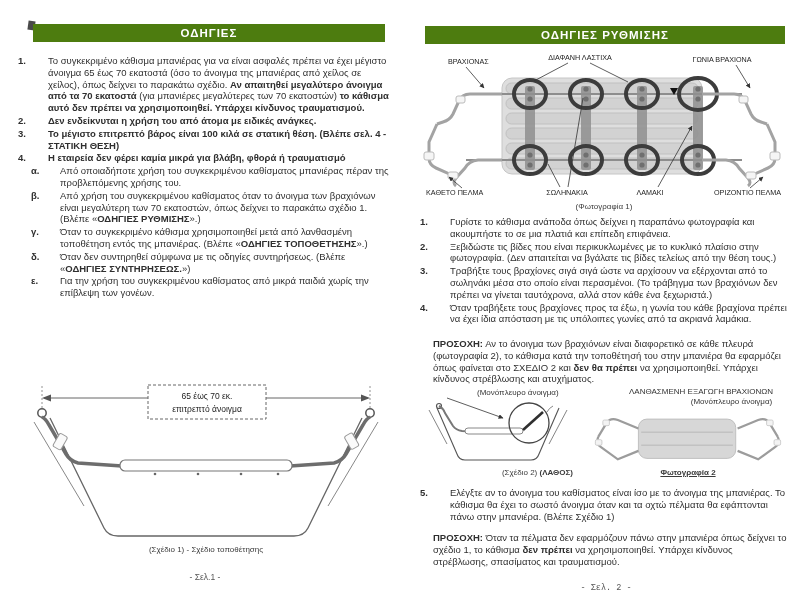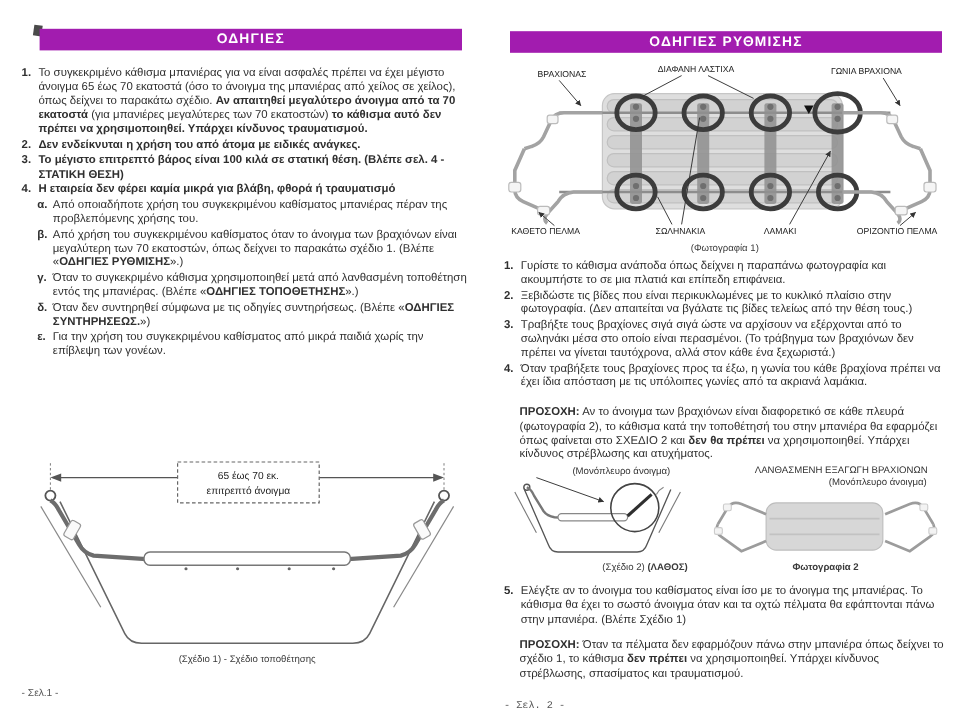--- a/index.html
+++ b/index.html
@@ -4,33 +4,33 @@
 <style>
   html,body{margin:0;padding:0;}
   body{
     width:800px;height:600px;position:relative;overflow:hidden;
     background:#ffffff;color:#2f2f2f;
     font-family:"Liberation Sans","DejaVu Sans",sans-serif;
     font-size:9.5px;line-height:11.8px;
   }
   .abs{position:absolute;}
   .hdr{
-    background:#a21caf;color:#ffffff;font-weight:bold;text-align:center;
+    background:#4d7c0f;color:#ffffff;font-weight:bold;text-align:center;
     font-size:11.5px;line-height:18px;letter-spacing:1px;height:18px;
   }
   .artifact{background:#4a4a4a;width:7px;height:9px;transform:rotate(8deg);}
   .li{display:flex;margin-bottom:1px;}
   .num{flex:0 0 14px;font-weight:bold;}
   .gnum{flex:0 0 13px;font-weight:bold;}
-  .txt{flex:1;}
+  .txt{flex:1;margin-left:16px;}
   .b{font-weight:bold;}
   .sub{margin-left:13px;}
   .caption{text-align:center;font-size:8px;color:#3a3a3a;}
   .figlabel{font-size:8px;color:#333;padding-left:44px;}
-  .footer{text-align:left;font-size:8.5px;color:#555;}
+  .footer{text-align:center;font-size:8.5px;color:#555;}
   svg{display:block;}
   svg text{font-family:"Liberation Sans","DejaVu Sans",sans-serif;fill:#222;}
 </style>
 </head>
 <body>
 
 <div class="abs artifact" style="left:28px;top:21px;"></div>
 <div class="abs hdr" style="left:33px;top:24px;width:352px;">ΟΔΗΓΙΕΣ</div>
 
 <div class="abs" style="left:18px;top:55px;width:374px;">
@@ -257,21 +257,21 @@
     <path d="M 158,24 L 180,15 Q 188,12 192,18 L 201,33"></path>
     <path d="M 201,33 Q 204,40 198,44 L 180,57 L 158,48"></path>
   </g>
   <g fill="#f3f3f3" stroke="#ccc">
     <rect x="14" y="15" width="7" height="6" rx="1.5"></rect>
       <rect x="6" y="36" width="7" height="6" rx="1.5"></rect>
     <rect x="189" y="15" width="7" height="6" rx="1.5"></rect>
       <rect x="197" y="36" width="7" height="6" rx="1.5"></rect>
   </g>
 </svg>
-<div class="abs caption b" style="left:583px;top:467px;width:210px;">Φωτογραφία 2</div>
+<div class="abs caption b" style="left:583px;top:467px;width:210px;text-decoration:underline;">Φωτογραφία 2</div>
 
 <div class="abs" style="left:420px;top:487px;width:372px;">
   <div class="li">
     <span class="num">5.</span>
     <span class="txt"><span>Ελέγξτε αν το άνοιγμα του καθίσματος είναι ίσο με το άνοιγμα της μπανιέρας. Το κάθισμα θα έχει το σωστό άνοιγμα όταν και τα οχτώ πέλματα θα εφάπτονται πάνω στην μπανιέρα. (Βλέπε Σχέδιο 1)</span></span>
   </div>
 </div>
 
 <div class="abs" style="left:433px;top:532px;width:357px;"><span class="b">ΠΡΟΣΟΧΗ:</span><span> Όταν τα πέλματα δεν εφαρμόζουν πάνω στην μπανιέρα όπως δείχνει το σχέδιο 1, το κάθισμα </span><span class="b">δεν πρέπει</span><span> να χρησιμοποιηθεί. Υπάρχει κίνδυνος στρέβλωσης, σπασίματος και τραυματισμού.</span></div>
 

